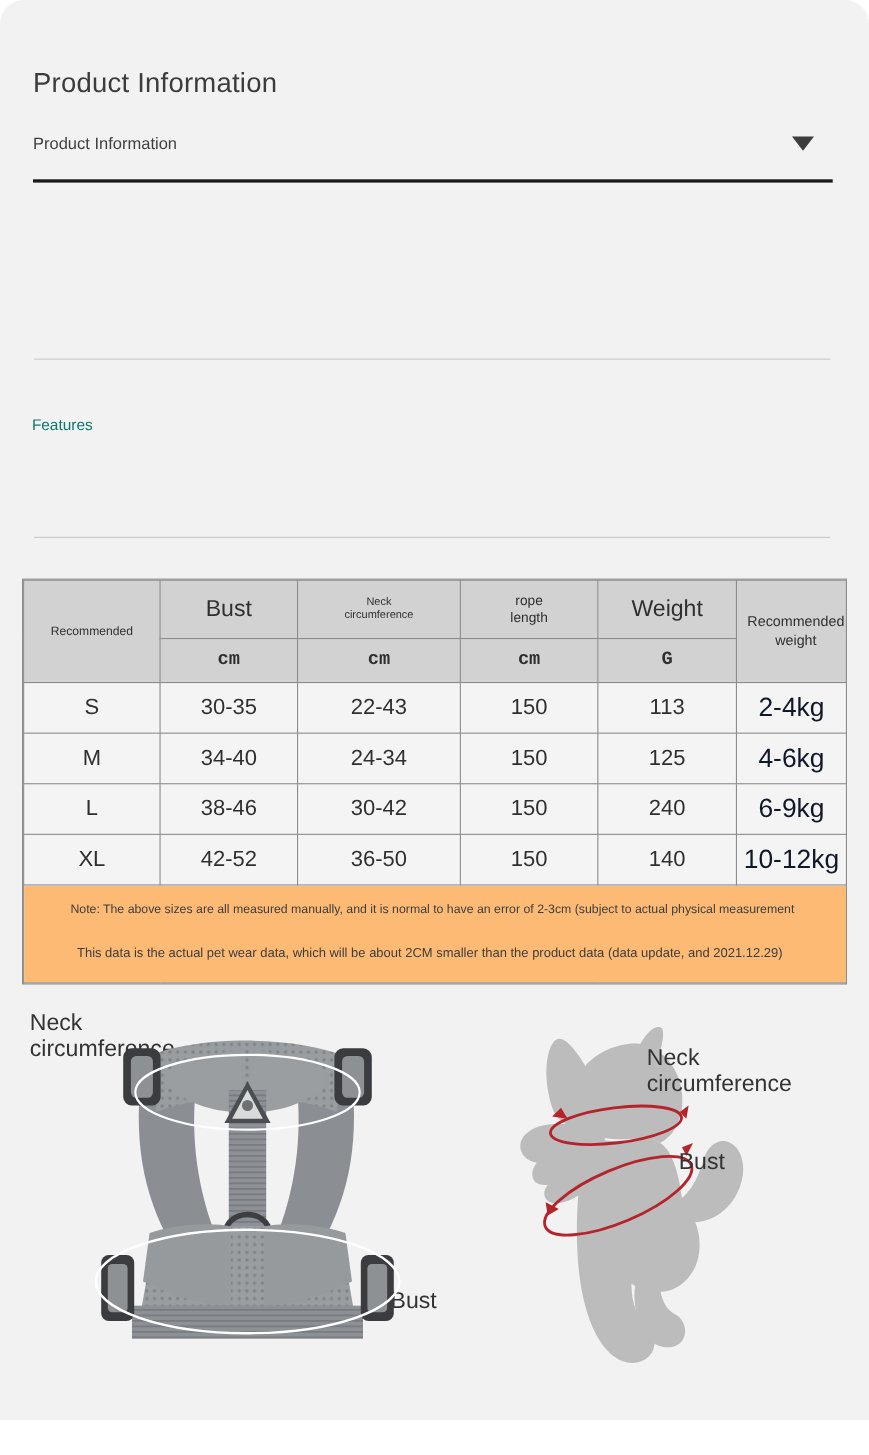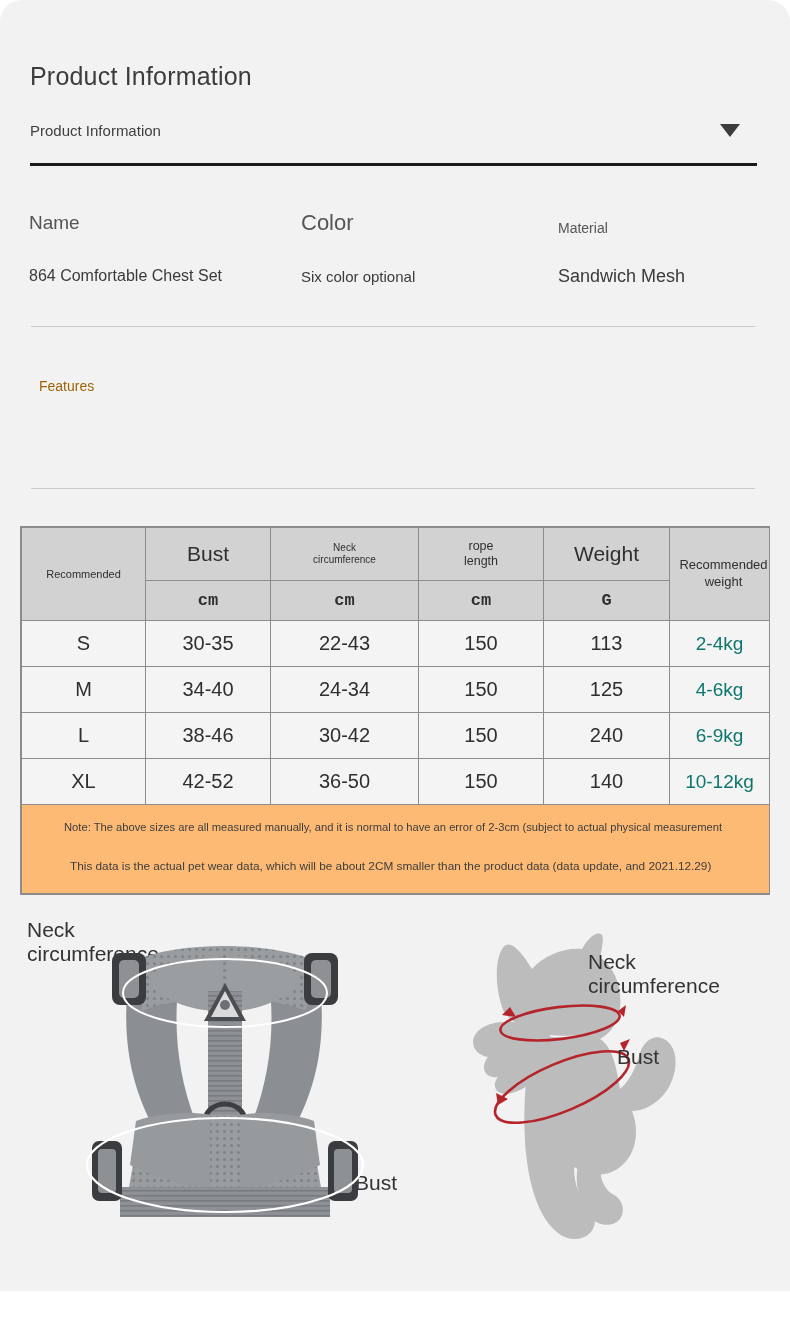--- a/index.html
+++ b/index.html
@@ -109,22 +109,21 @@
     height: 1px;
     background: #c9c9c9;
   }
 
   
   .features-label {
     position: absolute;
     left: 29px;
     top: 378px;
     font-size: 14px;
-    color: #a16207;
-    margin-left: 10px;
+    color: #0f766e;
   }
   .features-text {
     position: absolute;
     left: 29px;
     top: 427px;
     font-size: 14.5px;
     color: #3c3c3c;
   }
   .hr-light-2 {
     position: absolute;
@@ -172,22 +171,22 @@
   .h-small2 { font-size: 10px; color: #444; line-height: 1.25; }
   .h-small-rope { font-size: 12.5px; color: #3b3b3b; line-height: 1.2; }
   .h-unit { font-size: 17px; font-weight: 700; color: #2b2b2b; font-family: Liberation Mono, monospace; }
   .h-rec { font-size: 13px; color: #3d3d3d; line-height: 1.3; text-align: left; padding-left: 8px !important; }
 
   tr.hdr-top td { height: 52px; }
   tr.hdr-bot td { height: 39px; }
   tr.data-row td { height: 45px; font-size: 20px; }
 
   .rec-val {
-    font-size: 19px;
-    color: #0f766e;
+    font-size: 24px;
+    color: #0f172a;
     white-space: nowrap;
     line-height: 1;
     display: block;
   }
 
   .note-cell {
     background: #fdba74;
     height: 88px;
     text-align: left !important;
     position: relative;
@@ -268,34 +267,20 @@
 <div class="page-card">
 
   <div class="section-title">Product Information</div>
 
   <div class="accordion-row">
     <span class="accordion-label">Product Information</span>
     <span class="chevron-down-icon"></span>
   </div>
   <div class="hr-strong"></div>
 
-  <div class="spec-grid">
-    <div class="spec-col c0">
-      <span class="spec-label">Name</span>
-      <span class="spec-value">864 Comfortable Chest Set</span>
-    </div>
-    <div class="spec-col c1">
-      <span class="spec-label">Color</span>
-      <span class="spec-value">Six color optional</span>
-    </div>
-    <div class="spec-col c2">
-      <span class="spec-label">Material</span>
-      <span class="spec-value">Sandwich Mesh</span>
-    </div>
-  </div>
   <div class="hr-light-1"></div>
 
   <div class="features-label">Features</div>
   <div class="hr-light-2"></div>
 
   <div class="size-table-wrap">
     <table class="size-table">
       <colgroup>
         <col class="col-dim">
           <col class="col-bust">

